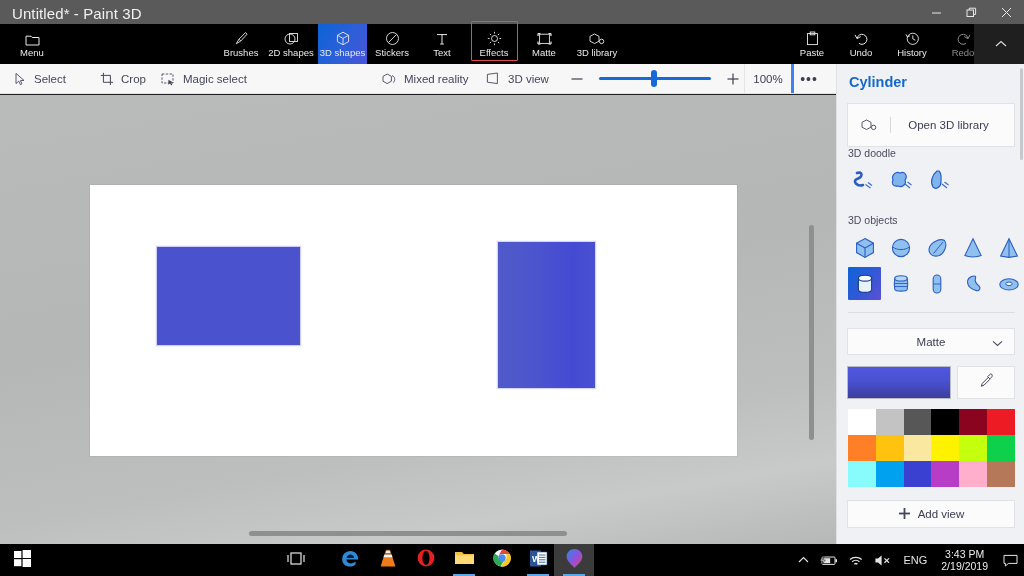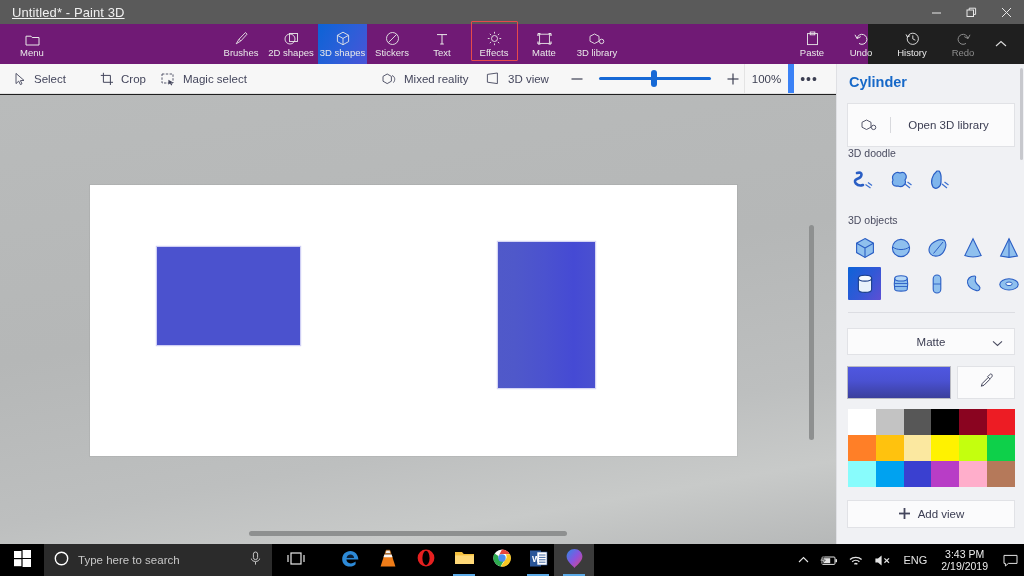--- a/index.html
+++ b/index.html
@@ -11,33 +11,33 @@
   }
   #app { position: relative; width: 1024px; height: 576px; }
 
   
   .titlebar {
     position: absolute; left: 0; top: 0; width: 1024px; height: 24px;
     background: #5a5a5a;
   }
   .title-text {
     position: absolute; left: 12px; top: 5px;
-    font-size: 13px; color: #f0f0f0; letter-spacing: .1px; text-decoration: underline;
+    font-size: 15px; color: #f0f0f0; letter-spacing: .1px;
   }
   .wincontrols { position: absolute; right: 0; top: 0; height: 24px; display: flex; }
   .wc {
     width: 35px; height: 24px; display: flex; align-items: center; justify-content: center;
     color: #e8e8e8;
   }
   .wc svg { display: block; }
 
   
   .ribbon {
-    position: absolute; left: 0; top: 24px; width: 868px; height: 40px;
-    background: #701a75;
+    position: absolute; left: 0; top: 24px; width: 974px; height: 40px;
+    background: #000000;
   }
   .rb-item {
     position: absolute; top: 0; height: 40px;
     display: flex; flex-direction: column; align-items: center; justify-content: center;
     color: #e9e9e9; font-size: 9.5px; gap: 2px; padding: 0 4px;
   }
   .rb-item .ic { height: 15px; display: flex; align-items: flex-end; }
   .rb-item .lbl { line-height: 10px; white-space: nowrap; }
   .rb-item.active {
     background: linear-gradient(120deg,#0c63d6 0%,#2a5fd8 50%,#4a54d8 100%);
@@ -71,21 +71,21 @@
     position: relative; width: 112px; height: 3px; background: #1669d6; border-radius: 2px;
   }
   .slider-thumb {
     position: absolute; left: 52px; top: -7px; width: 6px; height: 17px;
     background: #1669d6; border-radius: 3px;
   }
   .zoompct {
     position: absolute; top: 0; height: 29px; width: 50px;
     display: flex; align-items: center; justify-content: center;
     font-size: 11.5px; color: #3c3f52;
-    border-left: 1px solid #e4e4e4; border-right: 6px solid #3b82f6;
+    border-left: 1px solid #e4e4e4; border-right: 3px solid #3b82f6;
   }
   .ellipsis {
     position: absolute; top: 0; height: 29px; width: 26px;
     display: flex; align-items: center; justify-content: center;
     color: #3c3f52; font-size: 14px; letter-spacing: 1px;
   }
 
   
   .workspace {
     position: absolute; left: 0; top: 95px; width: 836px; height: 449px;
@@ -669,35 +669,20 @@
       <span>
         <svg width="17" height="17" viewBox="0 0 17 17">
           <rect x="0" y="1" width="7.4" height="7" fill="#ffffff"></rect>
           <rect x="8.6" y="0" width="8.4" height="8" fill="#ffffff"></rect>
           <rect x="0" y="9.2" width="7.4" height="7" fill="#ffffff"></rect>
           <rect x="8.6" y="9" width="8.4" height="8" fill="#ffffff"></rect>
         </svg>
       </span>
     </div>
 
-    <div class="search-box">
-      <span>
-        <svg width="15" height="15" viewBox="0 0 15 15">
-            <circle cx="7.5" cy="7.5" r="6.2" fill="none" stroke="#ffffff" stroke-width="1.4"></circle>
-          </svg>
-      </span>
-      <span class="search-txt">Type here to search</span>
-      <span>
-        <svg width="13" height="15" viewBox="0 0 13 15">
-            <rect x="4.4" y="1" width="4.2" height="7.6" rx="2.1" fill="none" stroke="#c7c7c7" stroke-width="1"></rect>
-            <path d="M2.4 7.6 C2.4 11.4 10.6 11.4 10.6 7.6" fill="none" stroke="#c7c7c7" stroke-width="1"></path>
-            <line x1="6.5" y1="11" x2="6.5" y2="13.6" stroke="#c7c7c7" stroke-width="1"></line>
-          </svg>
-      </span>
-    </div>
 
     <div class="tb-icon" style="left:276px;">
       <span>
         <svg width="18" height="15" viewBox="0 0 18 15">
             <rect x="4" y="2" width="10" height="11" fill="none" stroke="#e8e8e8" stroke-width="1.2"></rect>
             <line x1="1" y1="4" x2="1" y2="11" stroke="#e8e8e8" stroke-width="1.2"></line>
             <line x1="17" y1="4" x2="17" y2="11" stroke="#e8e8e8" stroke-width="1.2"></line>
           </svg>
       </span>
     </div>

